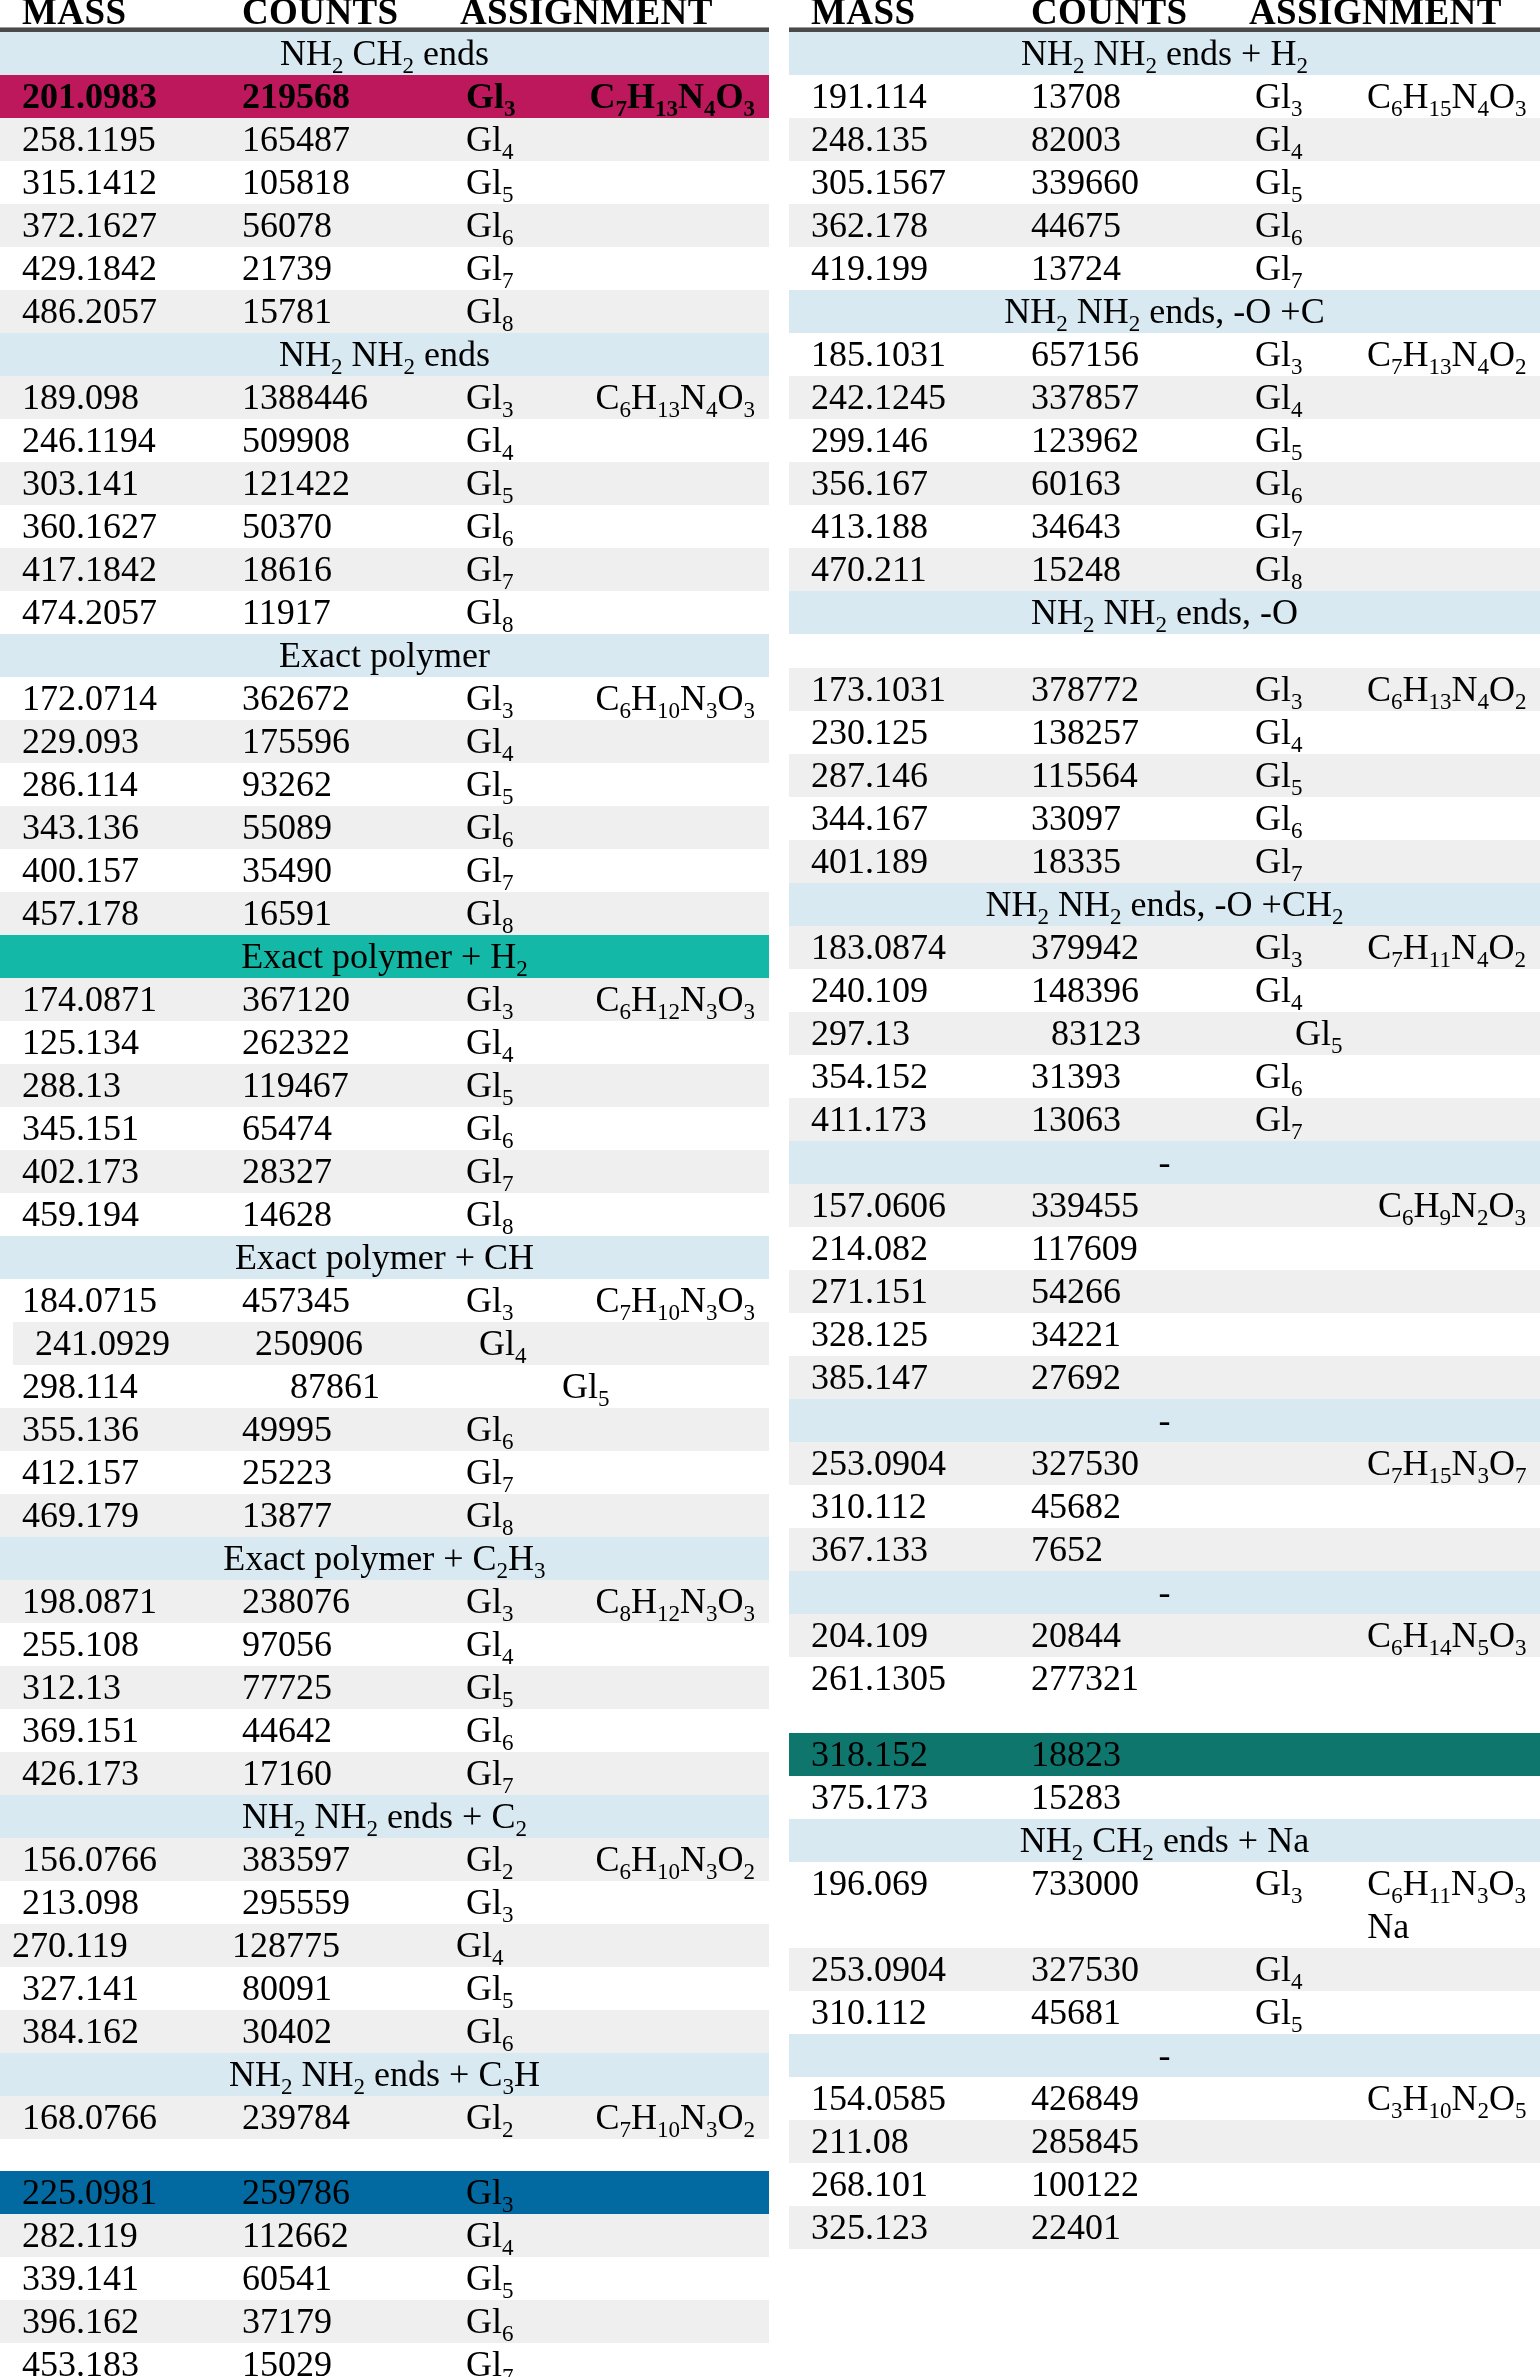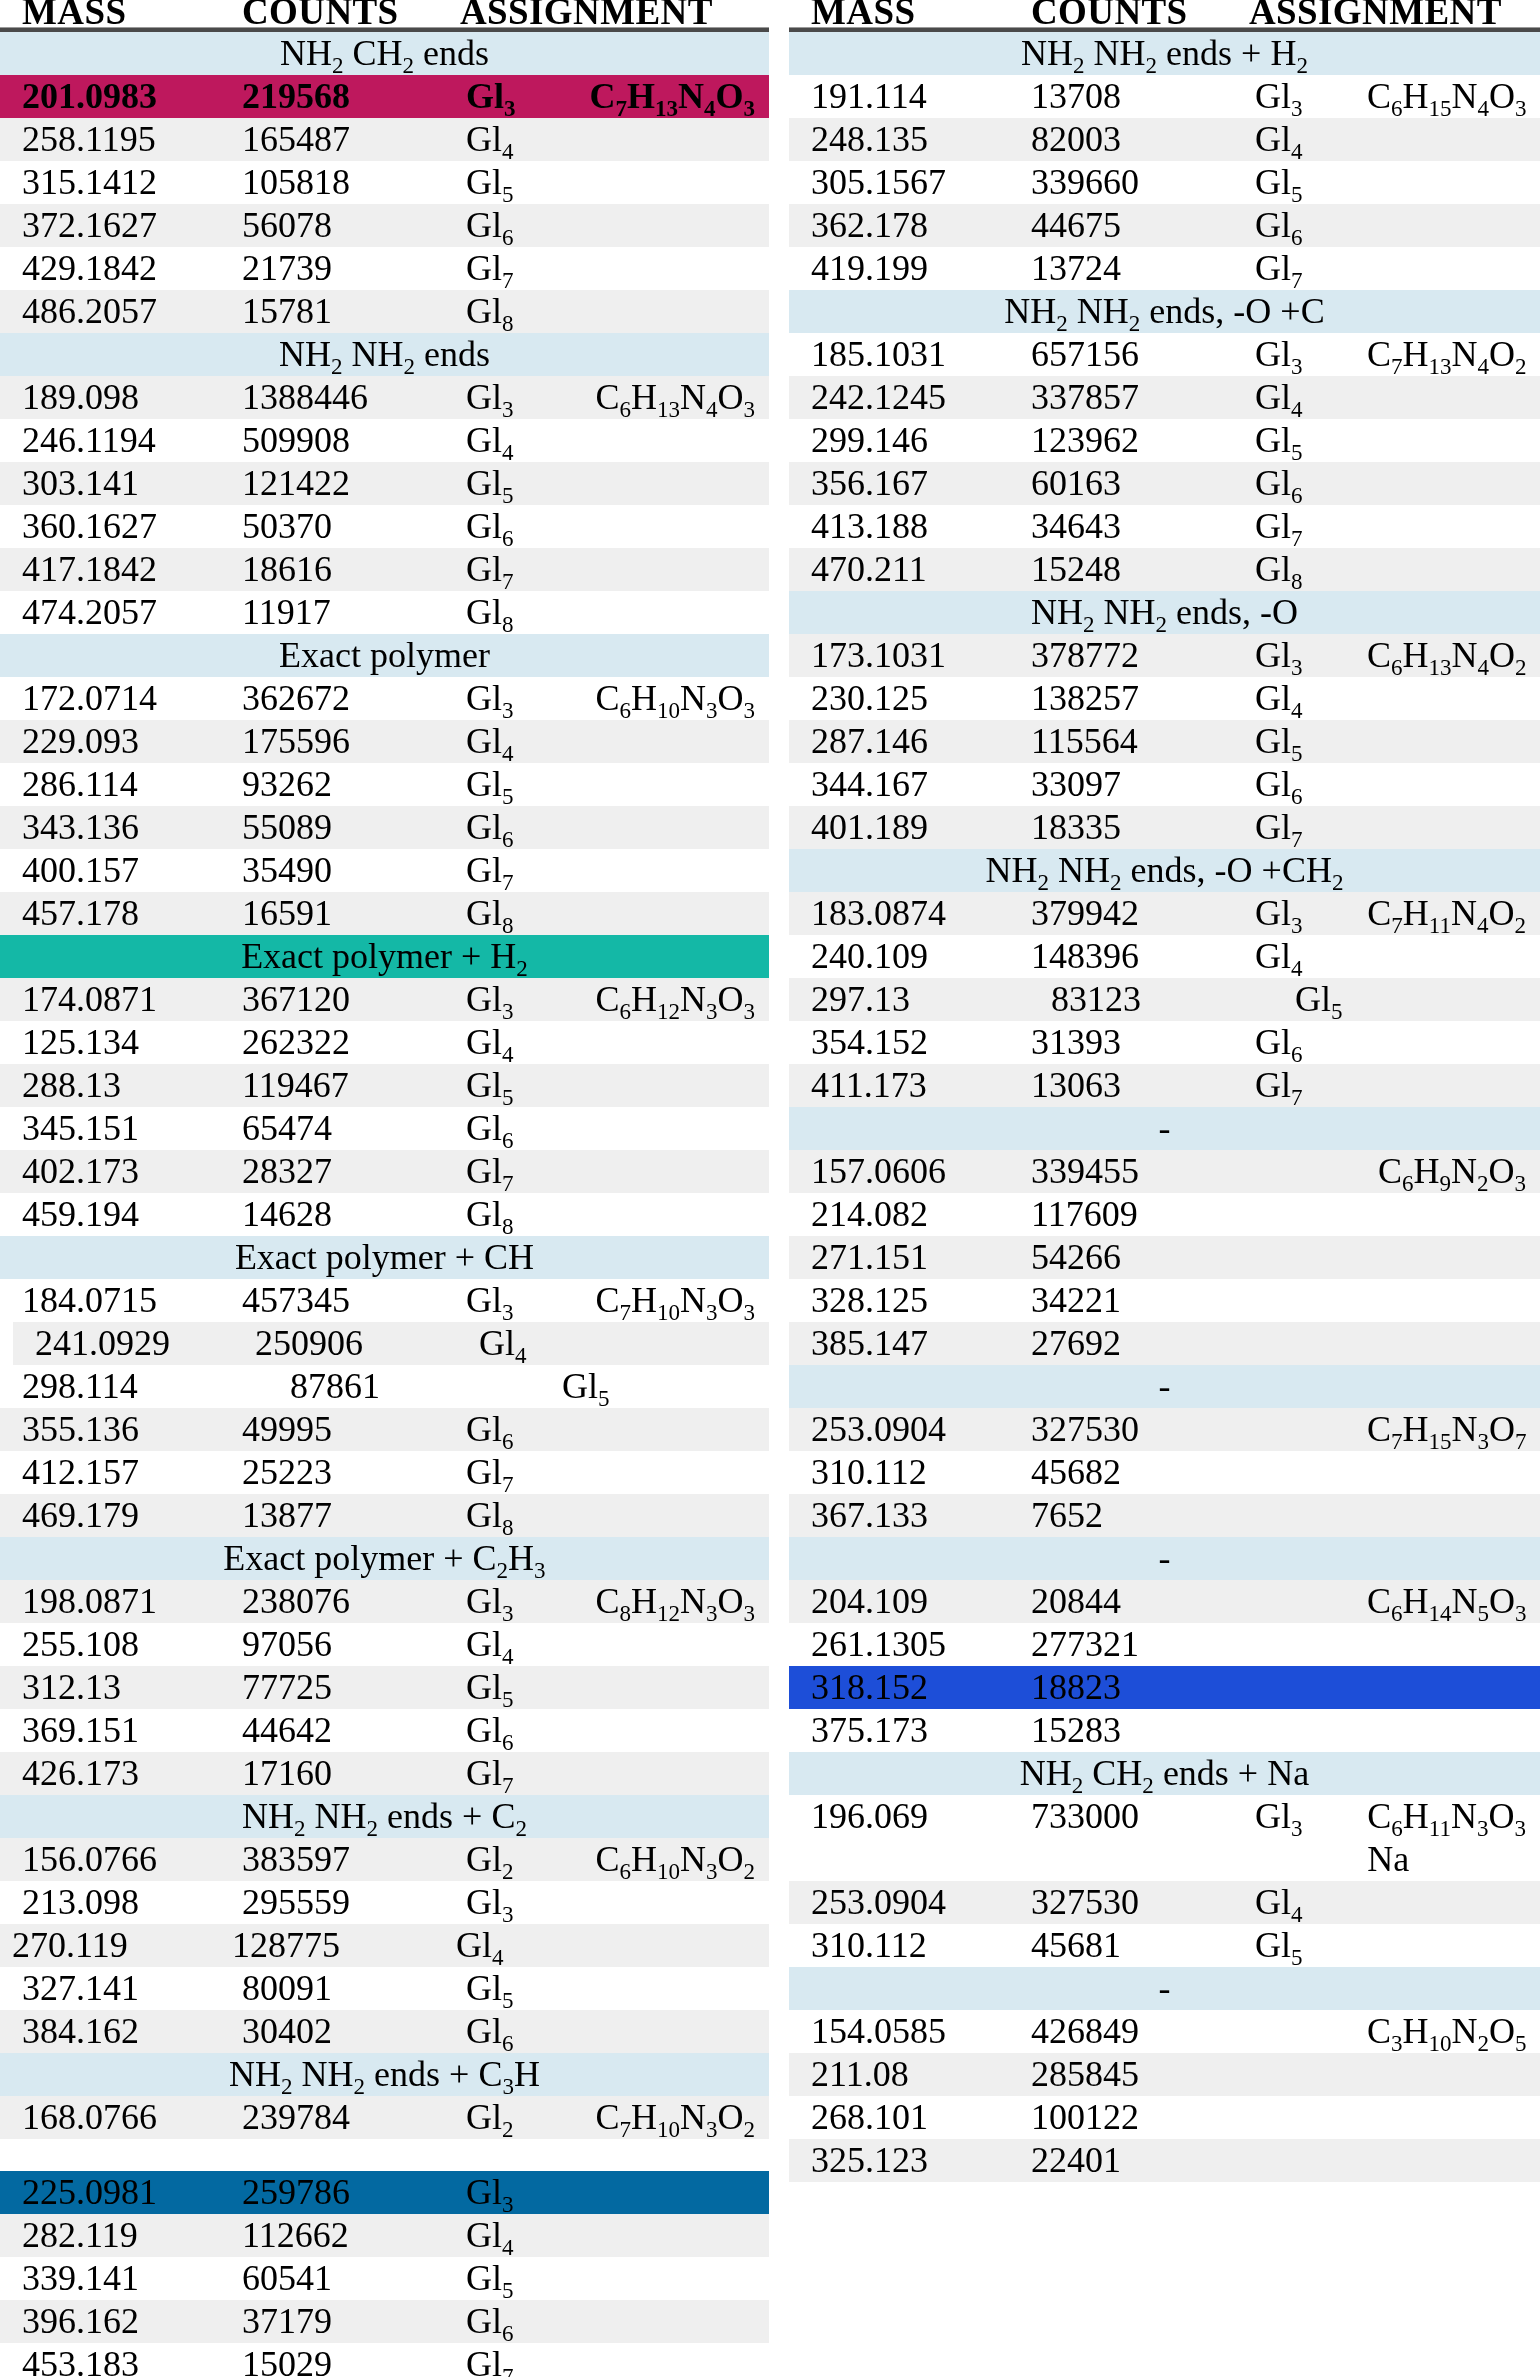--- a/index.html
+++ b/index.html
@@ -431,21 +431,21 @@
           <div class="c oligo">Gl<sub>7</sub></div>
           <div class="c formula"><span></span></div>
         </div>
         <div class="row" style="background: rgb(239, 239, 239);">
           <div class="c mass">470.211</div>
           <div class="c counts">15248</div>
           <div class="c oligo">Gl<sub>8</sub></div>
           <div class="c formula"><span></span></div>
         </div>
         <div class="row section" style="background: rgb(216, 233, 241);">NH<sub>2</sub> NH<sub>2</sub> ends, -O</div>
-        <div class="row" style="background: rgb(239, 239, 239);">
+        <div class="row" style="background: rgb(239, 239, 239); margin-top: 34px;">
           <div class="c mass">173.1031</div>
           <div class="c counts">378772</div>
           <div class="c oligo">Gl<sub>3</sub></div>
           <div class="c formula"><span>C<sub>6</sub>H<sub>13</sub>N<sub>4</sub>O<sub>2</sub></span></div>
         </div>
         <div class="row" style="background: rgb(255, 255, 255);">
           <div class="c mass">230.125</div>
           <div class="c counts">138257</div>
           <div class="c oligo">Gl<sub>4</sub></div>
           <div class="c formula"><span></span></div>
@@ -555,21 +555,21 @@
           <div class="c counts">20844</div>
           <div class="c oligo"></div>
           <div class="c formula"><span>C<sub>6</sub>H<sub>14</sub>N<sub>5</sub>O<sub>3</sub></span></div>
         </div>
         <div class="row" style="background: rgb(255, 255, 255);">
           <div class="c mass">261.1305</div>
           <div class="c counts">277321</div>
           <div class="c oligo"></div>
           <div class="c formula"><span></span></div>
         </div>
-        <div class="row" style="background: #1d4ed8;">
+        <div class="row" style="background: #0f766e; margin-top: 33px;">
           <div class="c mass">318.152</div>
           <div class="c counts">18823</div>
           <div class="c oligo"></div>
           <div class="c formula"><span></span></div>
         </div>
         <div class="row" style="background: rgb(255, 255, 255);">
           <div class="c mass">375.173</div>
           <div class="c counts">15283</div>
           <div class="c oligo"></div>
           <div class="c formula"><span></span></div>

